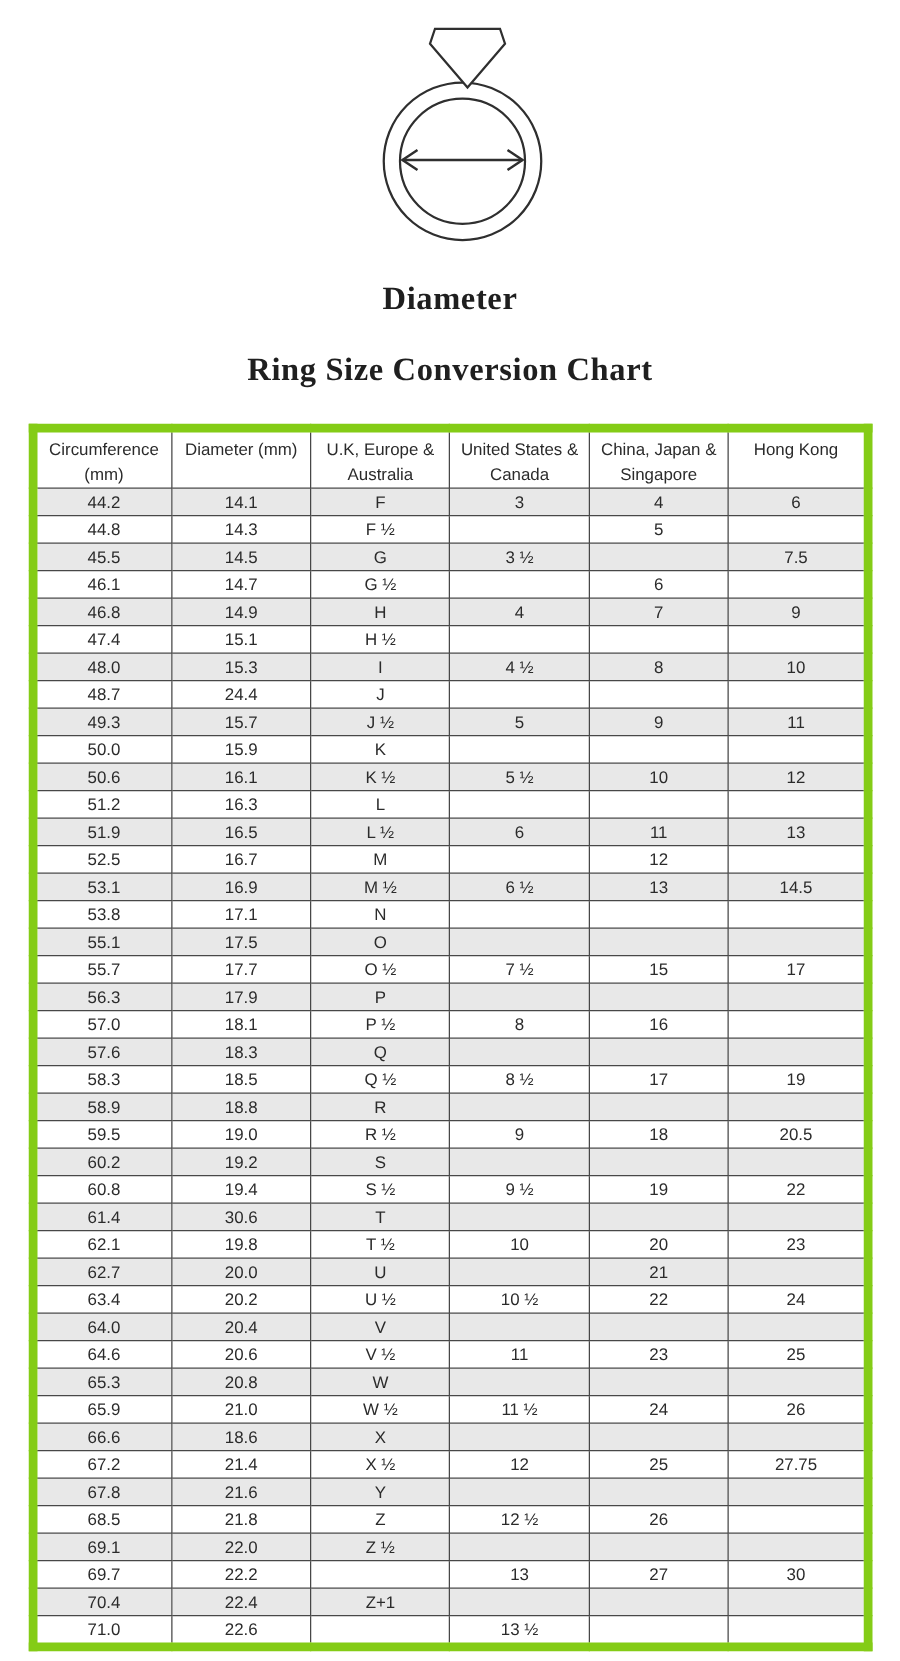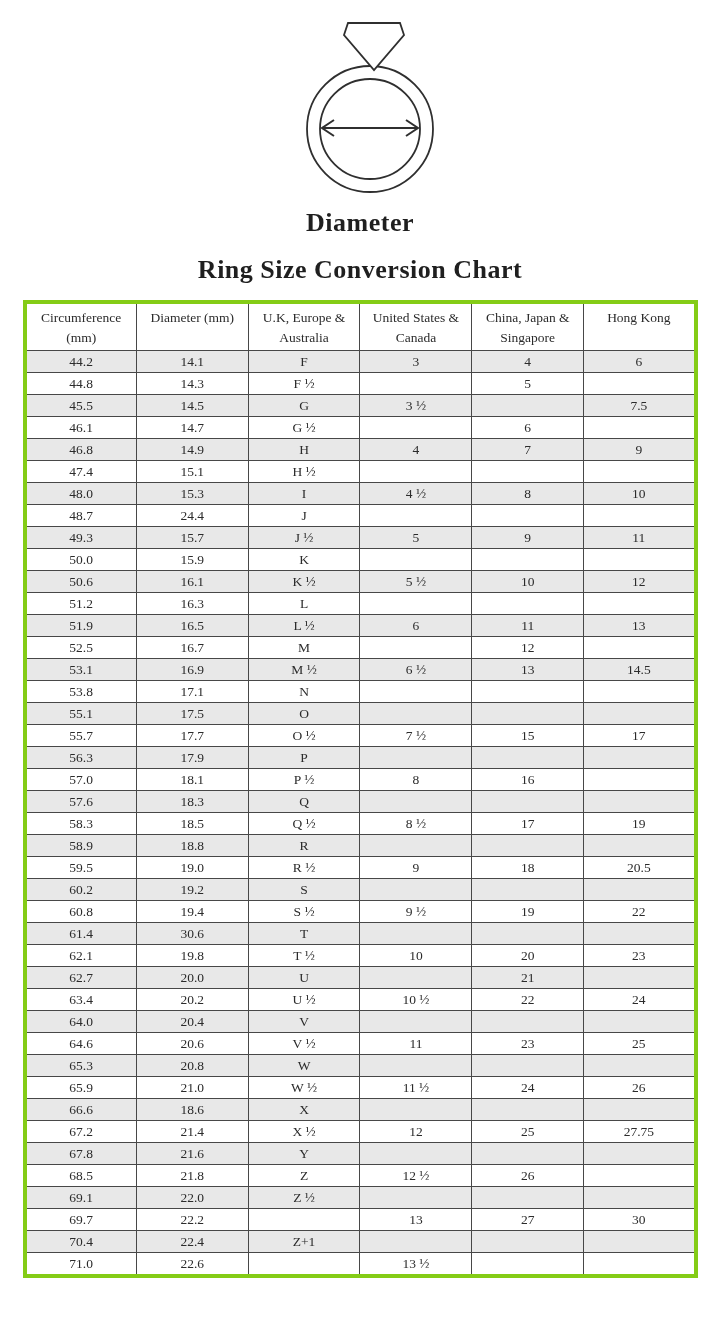--- a/index.html
+++ b/index.html
@@ -15,46 +15,45 @@
     background: #ffffff;
     overflow: hidden;
   }
   .ring-figure {
     margin-top: 6px;
     text-align: center;
     height: 200px;
   }
   .ring-figure svg { display: inline-block; }
   .caption {
-    margin-top: 0;
+    margin-top: 16px;
     text-align: center;
     font-family: "Liberation Serif", "DejaVu Serif", serif;
     font-weight: bold;
     font-size: 26px;
     line-height: 34px;
     color: #1f1f1f;
     letter-spacing: 0.5px;
   }
   .chart-title {
-    margin-top: 14px;
+    margin-top: 24px;
     text-align: center;
     font-family: "Liberation Serif", "DejaVu Serif", serif;
     font-weight: bold;
     font-size: 26px;
     line-height: 32px;
     color: #1f1f1f;
     letter-spacing: 0.5px;
   }
   table.ring-table {
-    margin: 14px auto 0 auto;
+    margin: 27px auto 0 auto;
     width: 675px;
     border-collapse: collapse;
     table-layout: fixed;
-    border: 4px solid #84cc16;
-    font-family: Liberation Serif, serif;
+    border: 7px solid #84cc16;
   }
   table.ring-table th,
   table.ring-table td {
     border: 1px solid #474747;
     text-align: center;
     overflow: hidden;
   }
   table.ring-table thead th {
     height: 48px;
     vertical-align: top;

